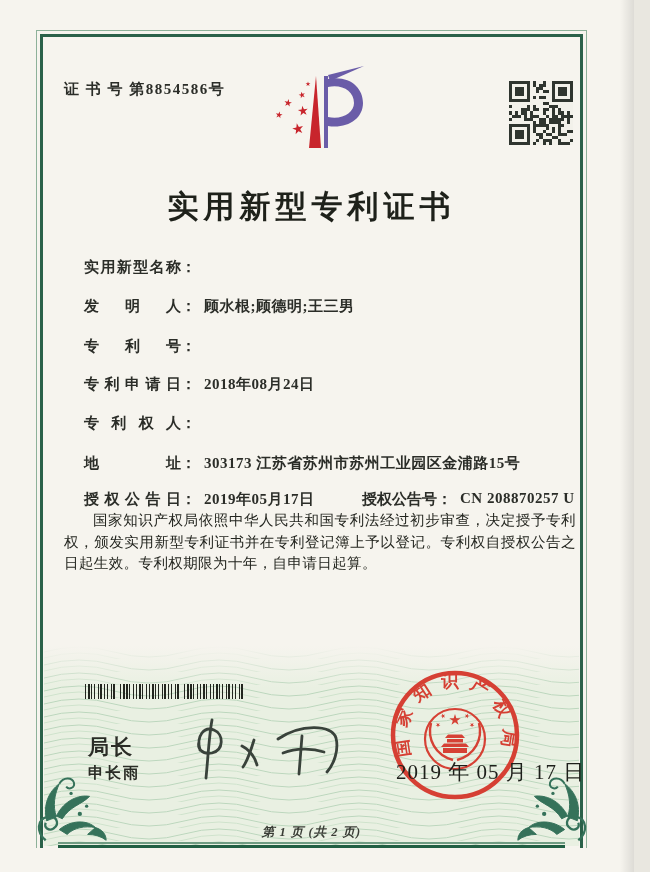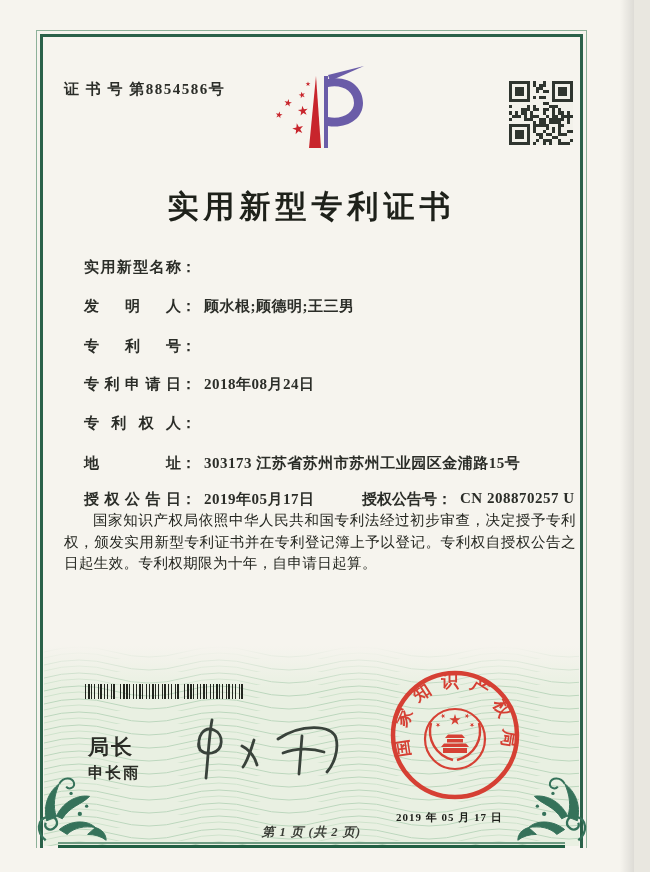--- a/index.html
+++ b/index.html
@@ -55,21 +55,21 @@
        background:
         repeating-linear-gradient(90deg,#23261f 0 1.2px,rgba(0,0,0,0) 1.2px 2.6px,
          #23261f 2.6px 4.6px,rgba(0,0,0,0) 4.6px 6px,#23261f 6px 6.8px,
          rgba(0,0,0,0) 6.8px 9.4px,#23261f 9.4px 10.4px,rgba(0,0,0,0) 10.4px 12.8px);}
   .signer-role{position:absolute;left:88px;top:733px;font-size:21px;font-weight:700;
        color:#2a2c26;z-index:2;letter-spacing:2px;}
   .signer-name{position:absolute;left:88px;top:763px;font-size:15.5px;font-weight:700;
        color:#2a2c26;z-index:2;letter-spacing:2px;}
   .signature{position:absolute;left:182px;top:706px;z-index:2;}
   .seal{position:absolute;left:359px;top:639px;z-index:2;opacity:.95;}
-  .issue-date{position:absolute;left:396px;top:810px;font-size:11px;font-weight:700;
+  .issue-date{position:absolute;left:396px;top:758px;font-size:21px;font-weight:400;
        color:#1d1f1a;letter-spacing:1px;z-index:3;}
   .footer-page{position:absolute;left:36px;right:47px;top:824px;text-align:center;
        font-size:12.5px;font-weight:600;color:#3a3d36;z-index:3;letter-spacing:1px;font-style:italic;}
 </style>
 </head>
 <body>
 
 <svg width="0" height="0" style="position:absolute">
   <defs>
     <polygon id="star5" points="0,-10 2.25,-3.09 9.51,-3.09 3.63,1.18 5.88,8.09 0,3.82 -5.88,8.09 -3.63,1.18 -9.51,-3.09 -2.25,-3.09"></polygon>

